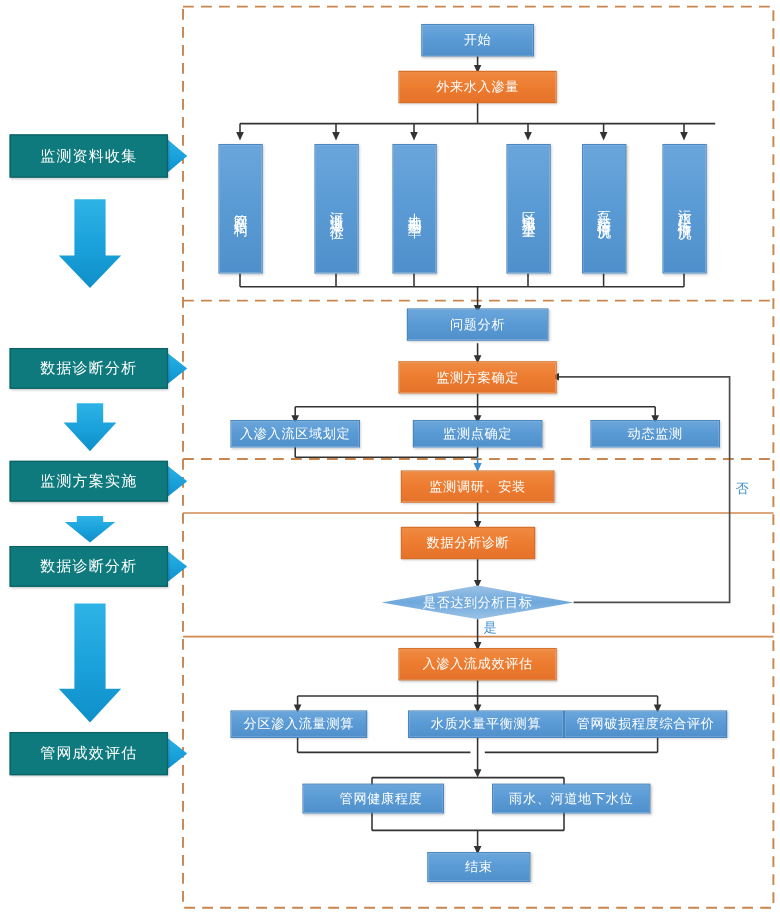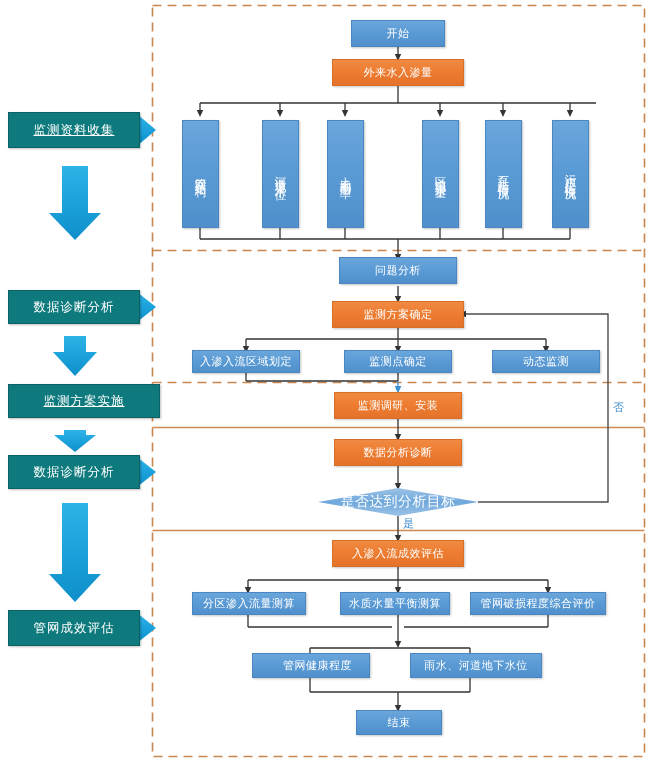--- a/index.html
+++ b/index.html
@@ -47,21 +47,21 @@
   }
 
   
   .diamond{
     position:absolute;z-index:3;
   }
   .diamond svg{display:block;}
   .diamond .dtext{
     position:absolute;left:0;top:0;width:100%;height:100%;
     display:flex;align-items:center;justify-content:center;
-    color:#ffffff;font-size:14px;letter-spacing:.4px;
+    color:#ffffff;font-size:11px;letter-spacing:.4px;
   }
 
   
   #wires{position:absolute;left:0;top:0;width:650px;height:762px;z-index:1;}
   #regions{position:absolute;left:0;top:0;width:650px;height:762px;z-index:0;}
   #arrows{position:absolute;left:0;top:0;width:650px;height:762px;z-index:2;}
 
   .yn{
     position:absolute;color:#3f8fd0;font-size:11px;z-index:4;
   }
@@ -152,27 +152,27 @@
 
     <g stroke="#4d4d4d" stroke-width="1.4" fill="none">
       <path d="M 478 502 L 608 502 L 608 314 L 462 314" marker-end="url(#ah)"></path>
     </g>
 
     <g stroke="#3f8fd0" stroke-width="1.3" fill="none">
       <line x1="398" y1="381" x2="398" y2="390" marker-end="url(#ahb)"></line>
     </g>
   </svg>
 
-  <div class="node teal" style="left:8px;top:112px;width:132px;height:36px;text-decoration:underline;">
+  <div class="node teal" style="left:8px;top:112px;width:132px;height:36px;">
     <span>监测资料收集</span>
   </div>
   <div class="node teal" style="left:8px;top:290px;width:132px;height:34px;">
     <span>数据诊断分析</span>
   </div>
-  <div class="node teal" style="left:8px;top:384px;width:152px;height:34px;text-decoration:underline;">
+  <div class="node teal" style="left:8px;top:384px;width:132px;height:34px;">
     <span>监测方案实施</span>
   </div>
   <div class="node teal" style="left:8px;top:455px;width:132px;height:34px;">
     <span>数据诊断分析</span>
   </div>
   <div class="node teal" style="left:8px;top:610px;width:132px;height:36px;">
     <span>管网成效评估</span>
   </div>
 
   <svg id="arrows">
@@ -240,21 +240,21 @@
     <span>监测点确定</span>
   </div>
   <div class="node blue" style="left:492px;top:350px;width:108px;height:23px;">
     <span>动态监测</span>
   </div>
 
   <div class="node orange" style="left:334px;top:392px;width:128px;height:27px;">
     <span>监测调研、安装</span>
   </div>
 
-  <div class="node orange" style="left:334px;top:439px;width:128px;height:27px;">
+  <div class="node orange" style="left:334px;top:439px;width:112px;height:27px;">
     <span>数据分析诊断</span>
   </div>
 
   <div class="diamond" style="left:318px;top:488px;width:160px;height:28px;">
     <svg width="160" height="28" viewBox="0 0 160 28">
       <defs>
         <linearGradient id="dg" x1="0" y1="0" x2="0" y2="1">
           <stop offset="0%" stop-color="#9dc3e6"></stop>
           <stop offset="50%" stop-color="#6fa8dc"></stop>
           <stop offset="100%" stop-color="#9dc3e6"></stop>
@@ -268,21 +268,21 @@
   <div class="yn" style="left:403px;top:516px;">是</div>
   <div class="yn" style="left:613px;top:400px;">否</div>
 
   <div class="node orange" style="left:332px;top:540px;width:132px;height:27px;">
     <span>入渗入流成效评估</span>
   </div>
 
   <div class="node blue" style="left:192px;top:592px;width:114px;height:23px;">
     <span>分区渗入流量测算</span>
   </div>
-  <div class="node blue" style="left:340px;top:592px;width:110px;height:23px;">
+  <div class="node blue" style="left:340px;top:592px;width:130px;height:23px;">
     <span>水质水量平衡测算</span>
   </div>
   <div class="node blue" style="left:470px;top:592px;width:136px;height:23px;">
     <span>管网破损程度综合评价</span>
   </div>
 
   <div class="node blue" style="left:252px;top:653px;width:118px;height:25px;padding-left:13px;">
     <span>管网健康程度</span>
   </div>
   <div class="node blue" style="left:410px;top:653px;width:132px;height:25px;">

